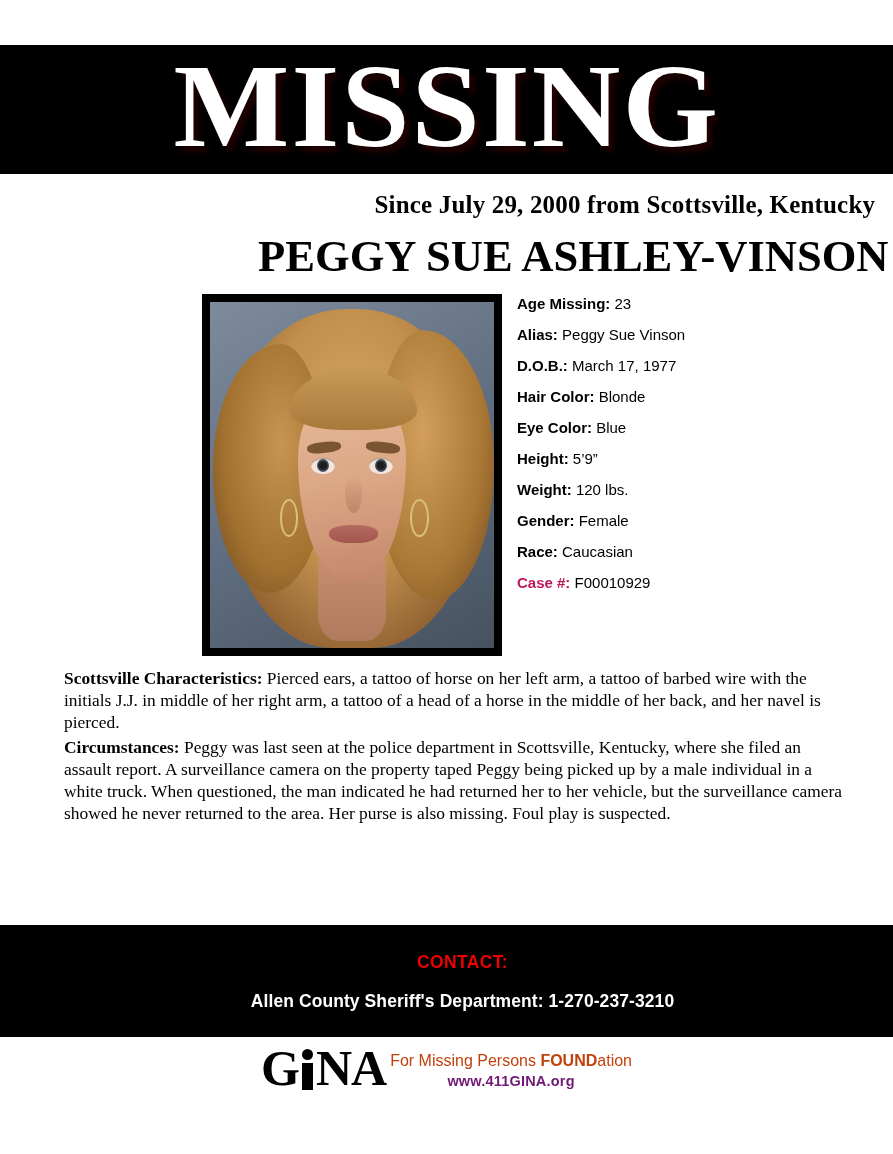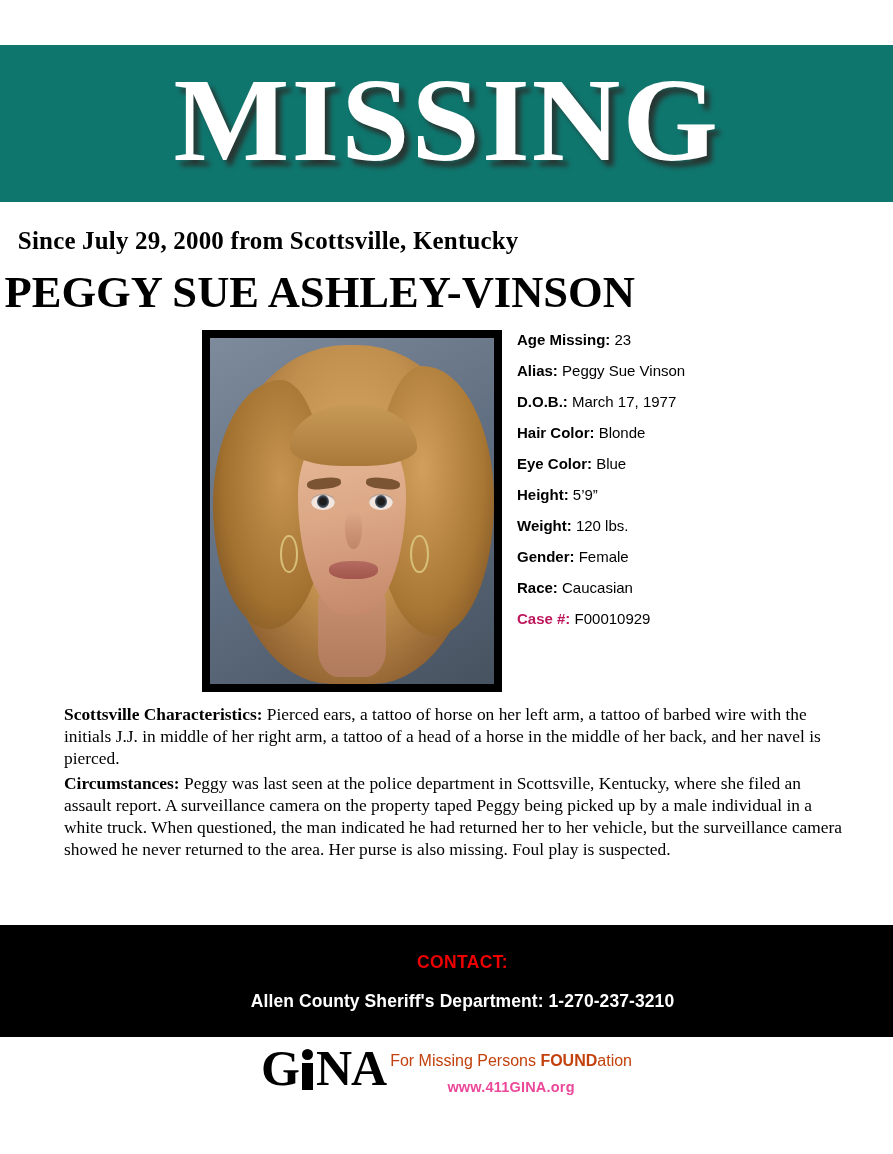--- a/index.html
+++ b/index.html
@@ -25,22 +25,22 @@
     background: #ffffff;
     display: flex;
     flex-direction: column;
   }
 
   
   .top-margin { height: 45px; background: #ffffff; flex: none; }
 
   
   .missing-banner {
-    height: 157px;
-    background: #0f766e;
+    height: 129px;
+    background: #000000;
     flex: none;
     display: flex;
     align-items: center;
     justify-content: center;
     overflow: hidden;
   }
   .missing-word {
     font-family: "Liberation Serif", serif;
     font-weight: bold;
     font-size: 118px;
@@ -49,22 +49,22 @@
     color: #ffffff;
     text-shadow: 5px 6px 5px rgba(60,0,0,0.55);
     transform: scaleX(1.04);
     white-space: nowrap;
     padding-bottom: 6px;
   }
 
   
   .headline {
     flex: none;
-    text-align: left;
-    padding-top: 24px;
+    text-align: right;
+    padding-top: 16px;
   }
   .since-line {
     font-family: "Liberation Serif", serif;
     font-weight: bold;
     font-size: 26px;
     letter-spacing: 0.2px;
     color: #000000;
     transform: scaleX(0.96);
     white-space: nowrap;
   }
@@ -300,22 +300,22 @@
     line-height: 1.1;
     color: #c2410c;
     white-space: nowrap;
     text-align: center;
   }
   .logo-tag .bold { font-weight: bold; }
   .logo-tag .light { font-weight: normal; }
   .logo-url {
     font-size: 14.5px;
     font-weight: bold;
-    color: #ec4899;
-    margin-top: 9px;
+    color: #701a75;
+    margin-top: 3px;
     letter-spacing: 0.2px;
   }
 </style>
 </head>
 <body>
 
 <div class="poster">
 
   <div class="top-margin"></div>
 

